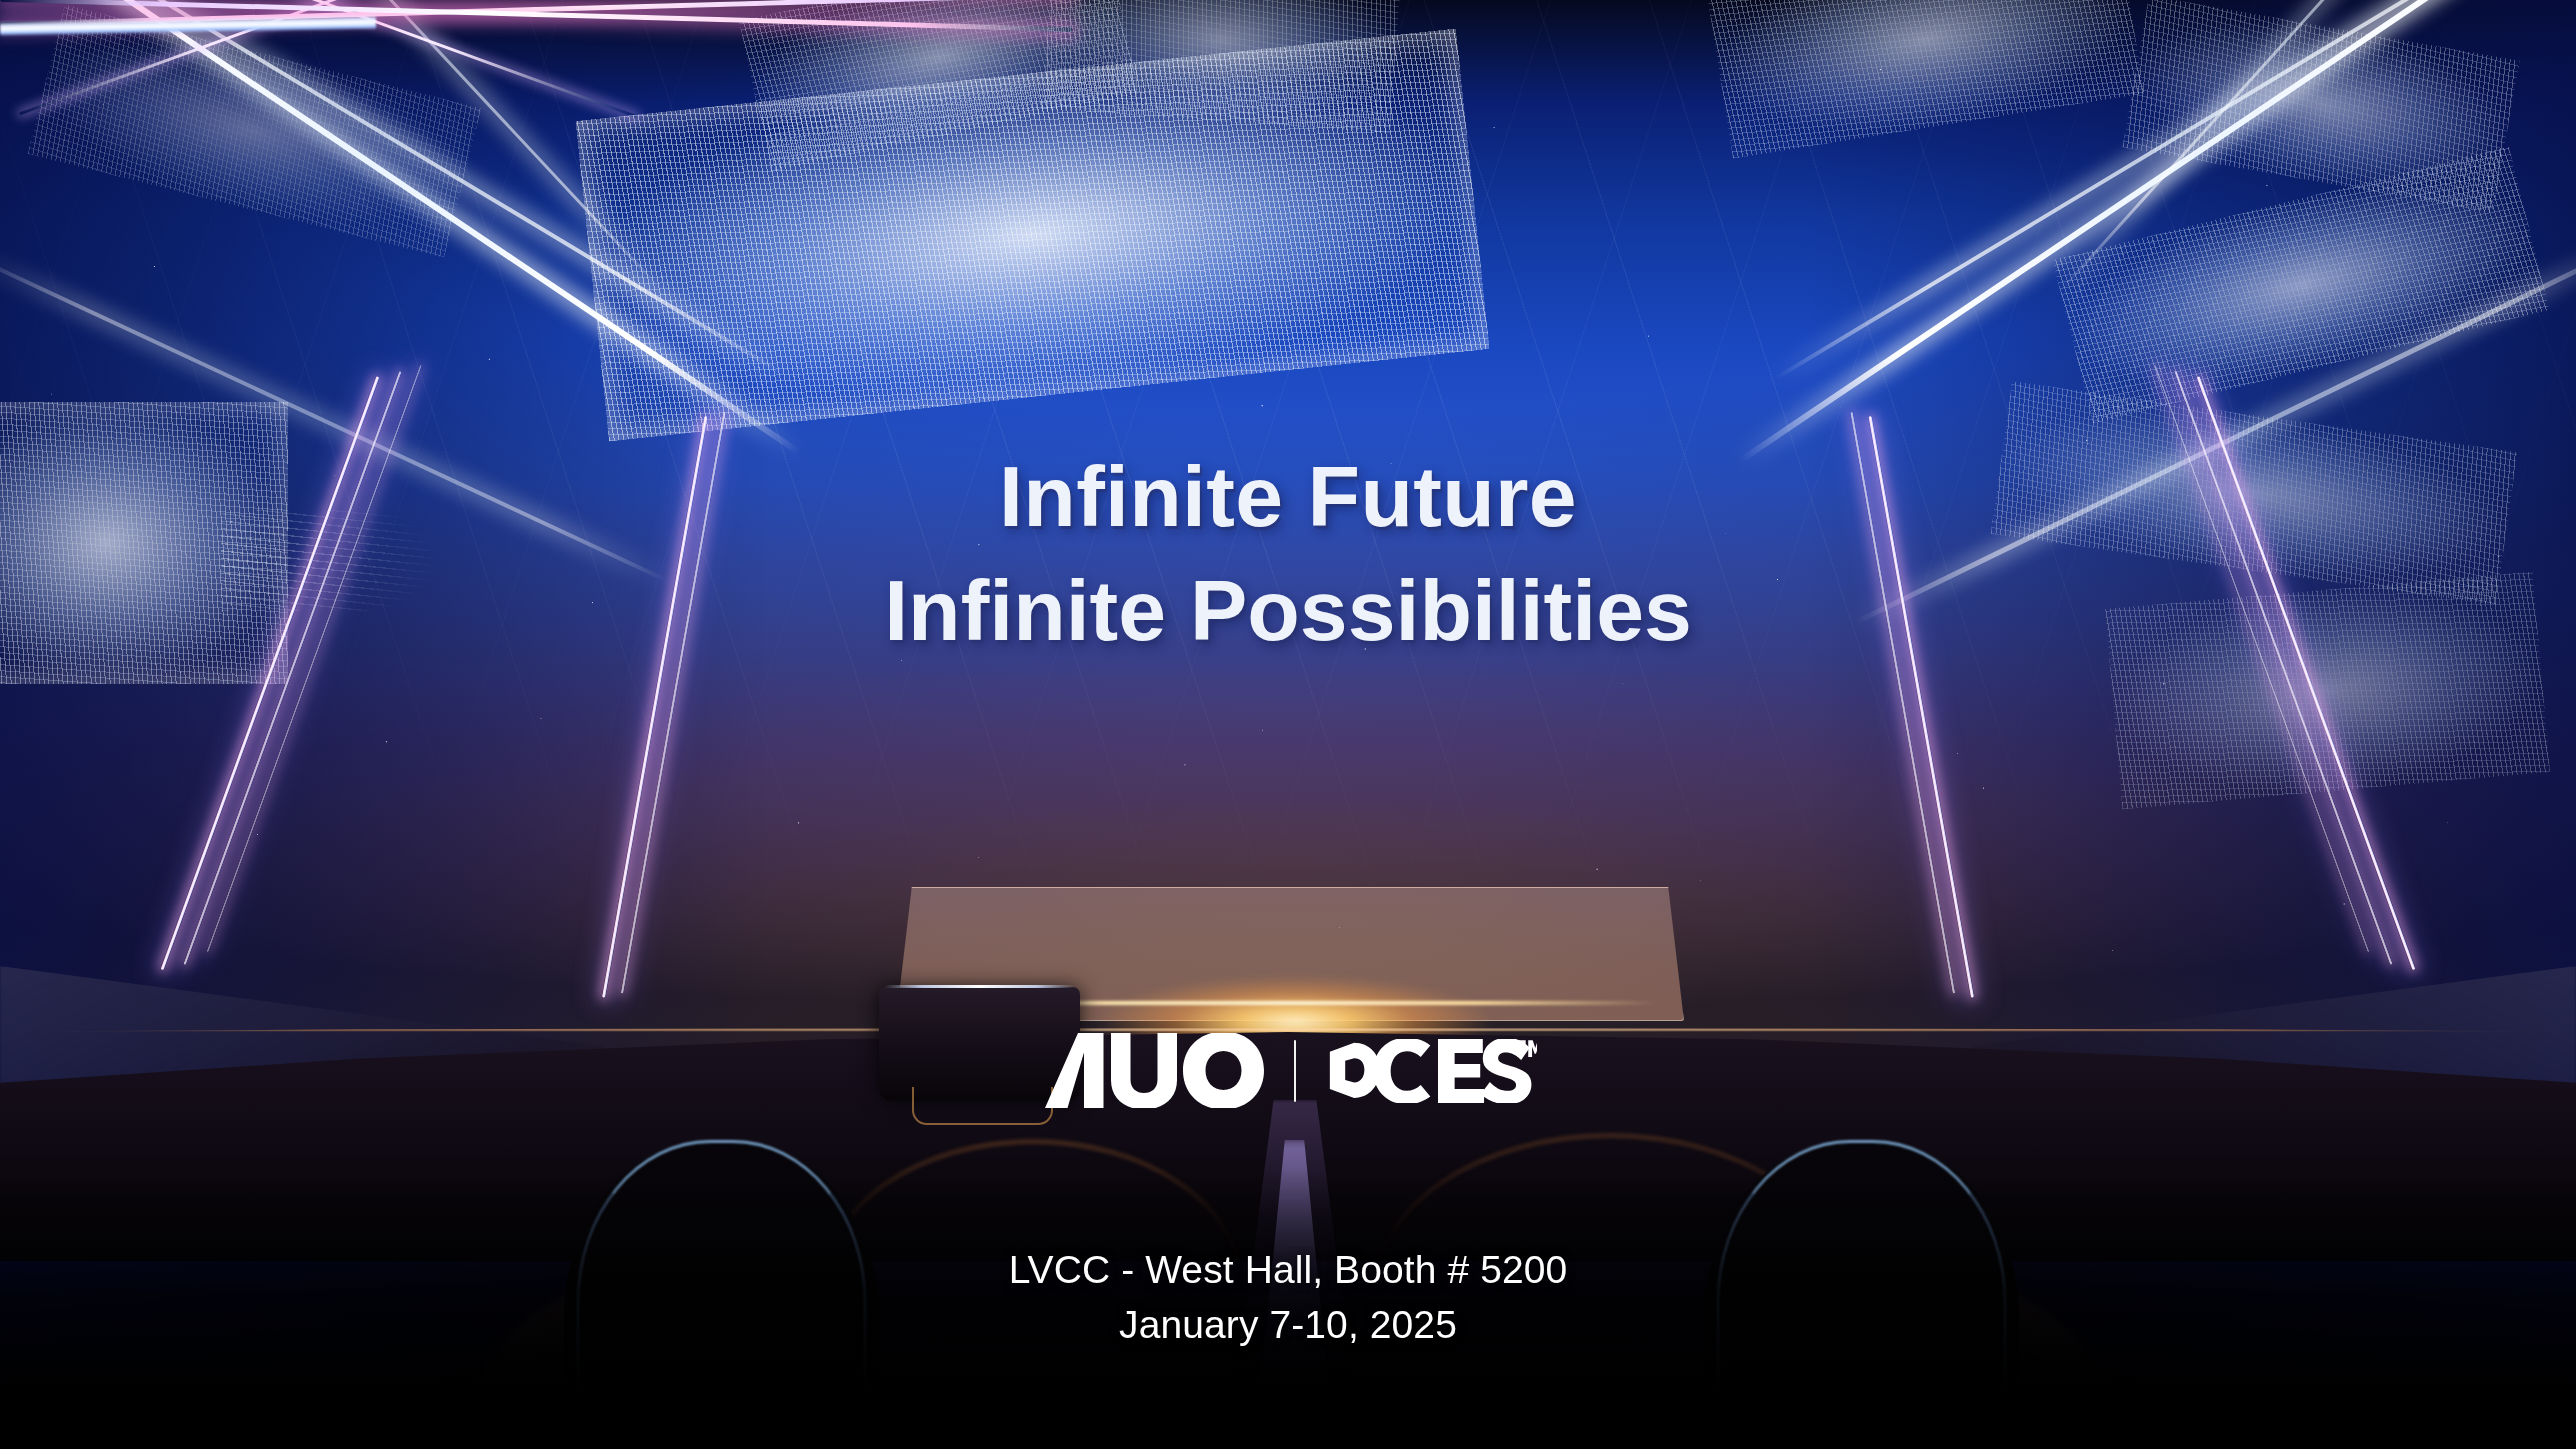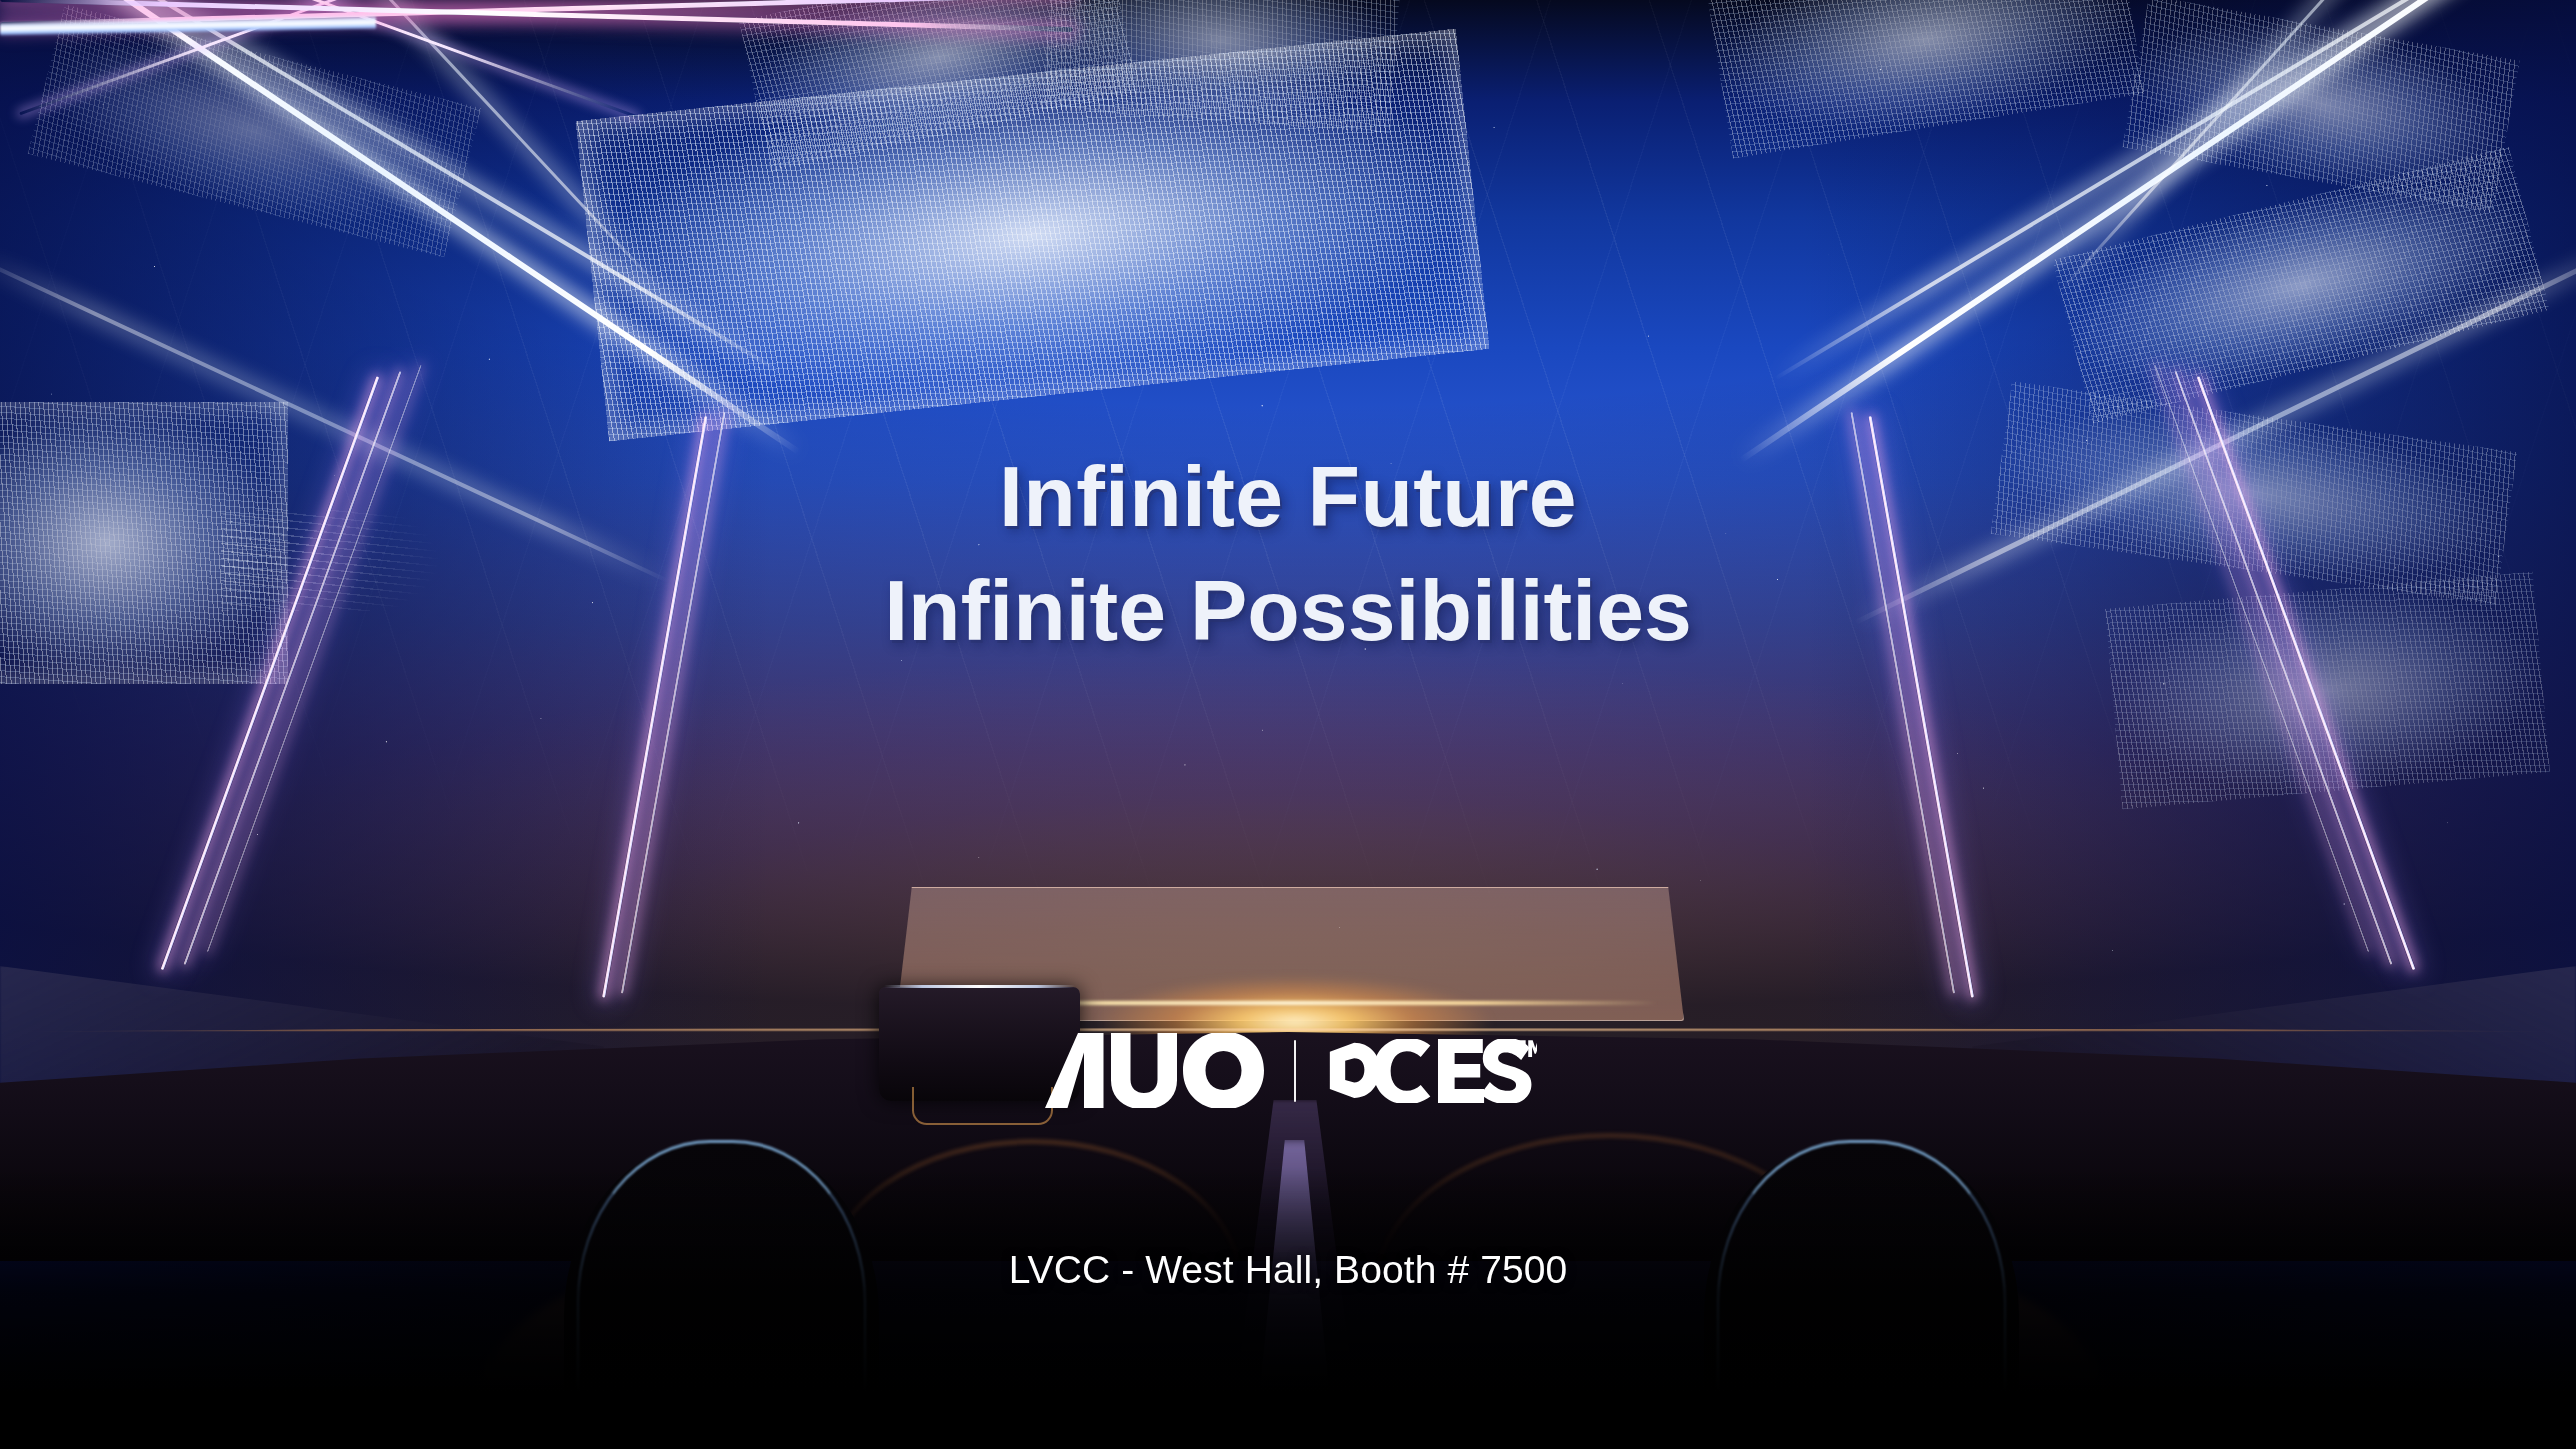--- a/index.html
+++ b/index.html
@@ -569,17 +569,18 @@
                  C245 11 261 -2 282 -2 C296 -2 309 3 318 14 Z"></path>
 
         <path d="M292 2 L312 2 L312 9 L305 9 L305 28 L299 28 L299 9 L292 9 Z"></path>
         <path d="M316 2 L323 2 L327 14 L331 2 L338 2 L338 28 L332 28 L332 12 L328 23 L326 23 L322 12 L322 28 L316 28 Z"></path>
       </g>
     </svg>
 
   </div>
 
   <div class="event-info">
-    <div>LVCC - West Hall, Booth # 7500</div>
+    <div>LVCC - West Hall, Booth # 5200</div>
+    <div>January 7-10, 2025</div>
   </div>
 
 </div>
 
 
 </body></html>

